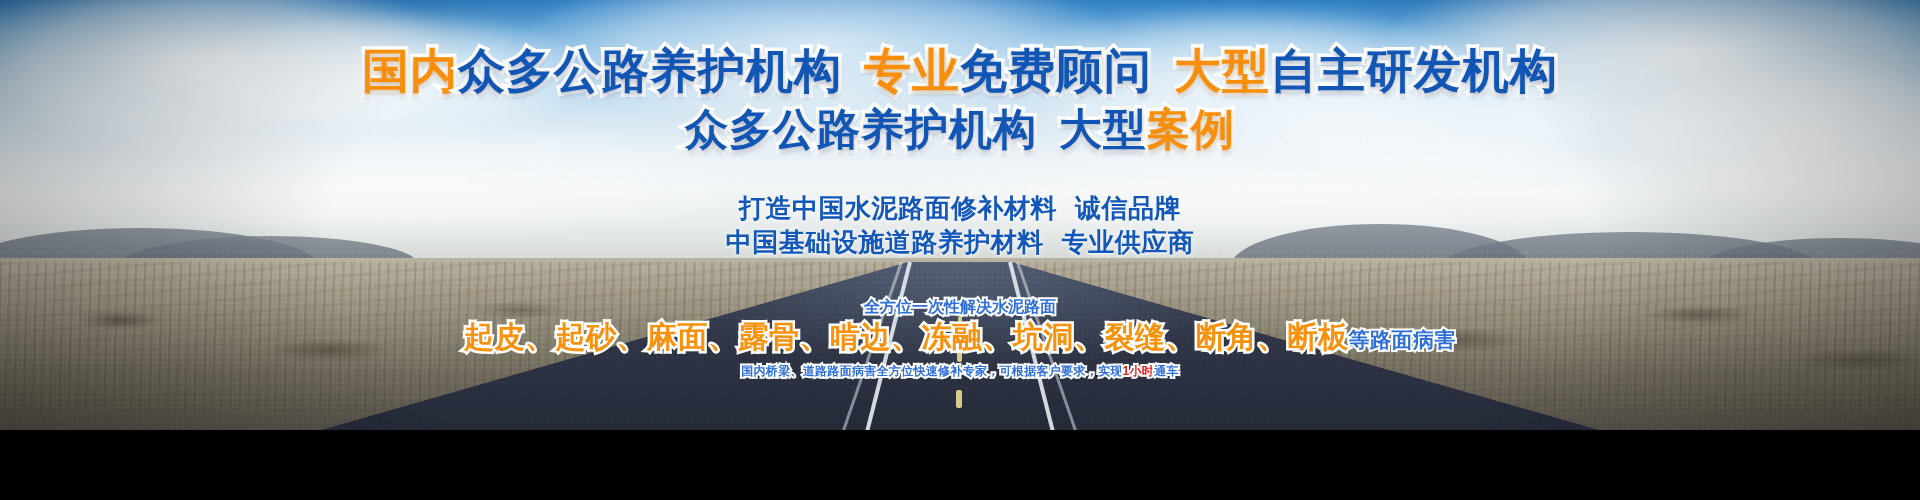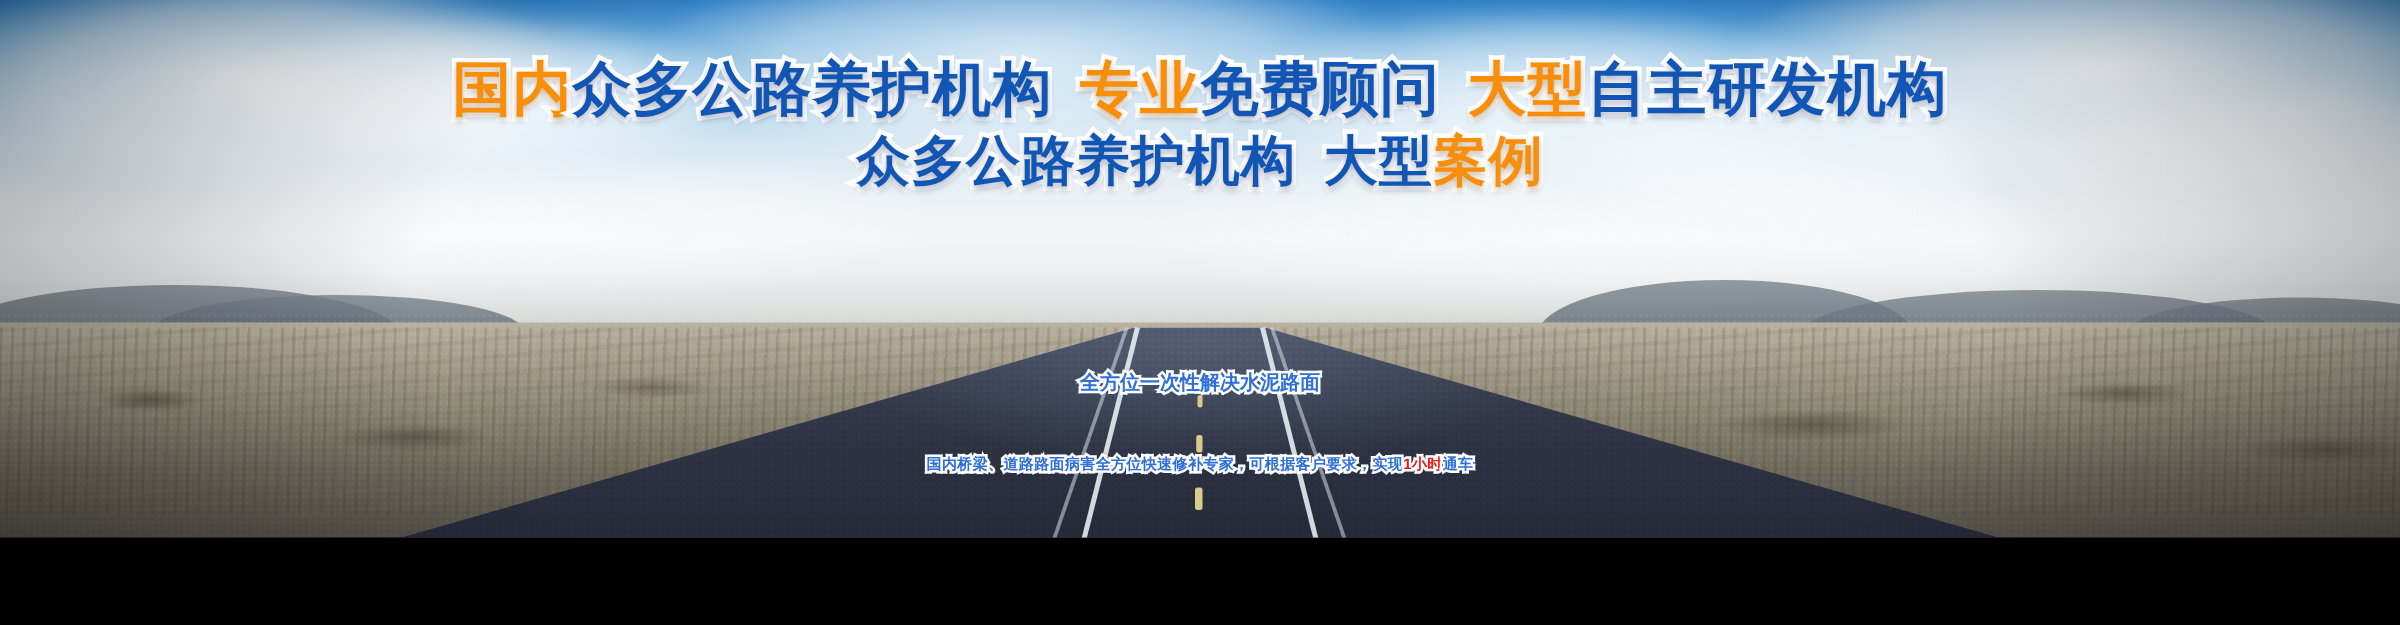--- a/index.html
+++ b/index.html
@@ -295,23 +295,32 @@
   <div class="content">
 
     <div class="headline hl1">
       <span class="seg orange-outline">国内</span><span class="seg blue-outline">众多公路养护机构</span><span class="sp"></span><span class="seg orange-outline">专业</span><span class="seg blue-outline">免费顾问</span><span class="sp"></span><span class="seg orange-outline">大型</span><span class="seg blue-outline">自主研发机构</span>
     </div>
 
     <div class="headline hl2">
       <span class="seg blue-outline">众多公路养护机构</span><span class="sp"></span><span class="seg blue-outline">大型</span><span class="seg orange-outline">案例</span>
     </div>
 
-
+    <div class="slogan sl1">
+      <span>打造中国水泥路面修补材料</span><span class="gap"></span><span>诚信品牌</span>
+    </div>
+
+    <div class="slogan sl2">
+      <span>中国基础设施道路养护材料</span><span class="gap"></span><span>专业供应商</span>
+    </div>
 
     <div class="bottom-line bl1">全方位一次性解决水泥路面</div>
 
+    <div class="bottom-line bl2">
+      <span class="dis">起皮、起砂、麻面、露骨、啃边、冻融、坑洞、裂缝、断角、断板</span><span class="tail">等路面病害</span>
+    </div>
 
     <div class="bottom-line bl3">
       <span>国内桥梁、道路路面病害全方位快速修补专家，可根据客户要求，实现</span><span class="hot">1小时</span><span>通车</span>
     </div>
 
   </div>
 </div>
 
 </body></html>

